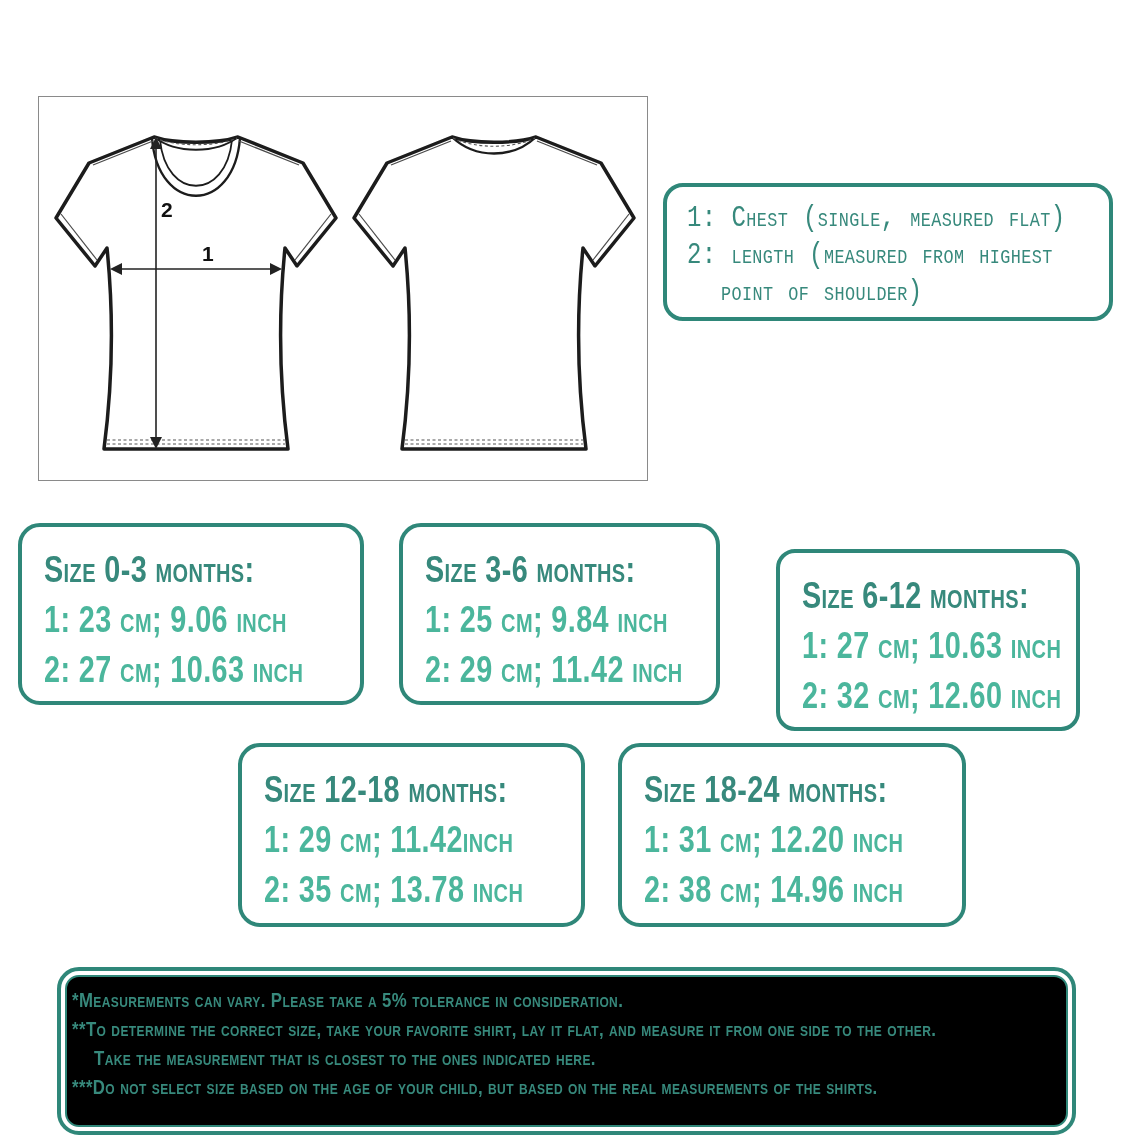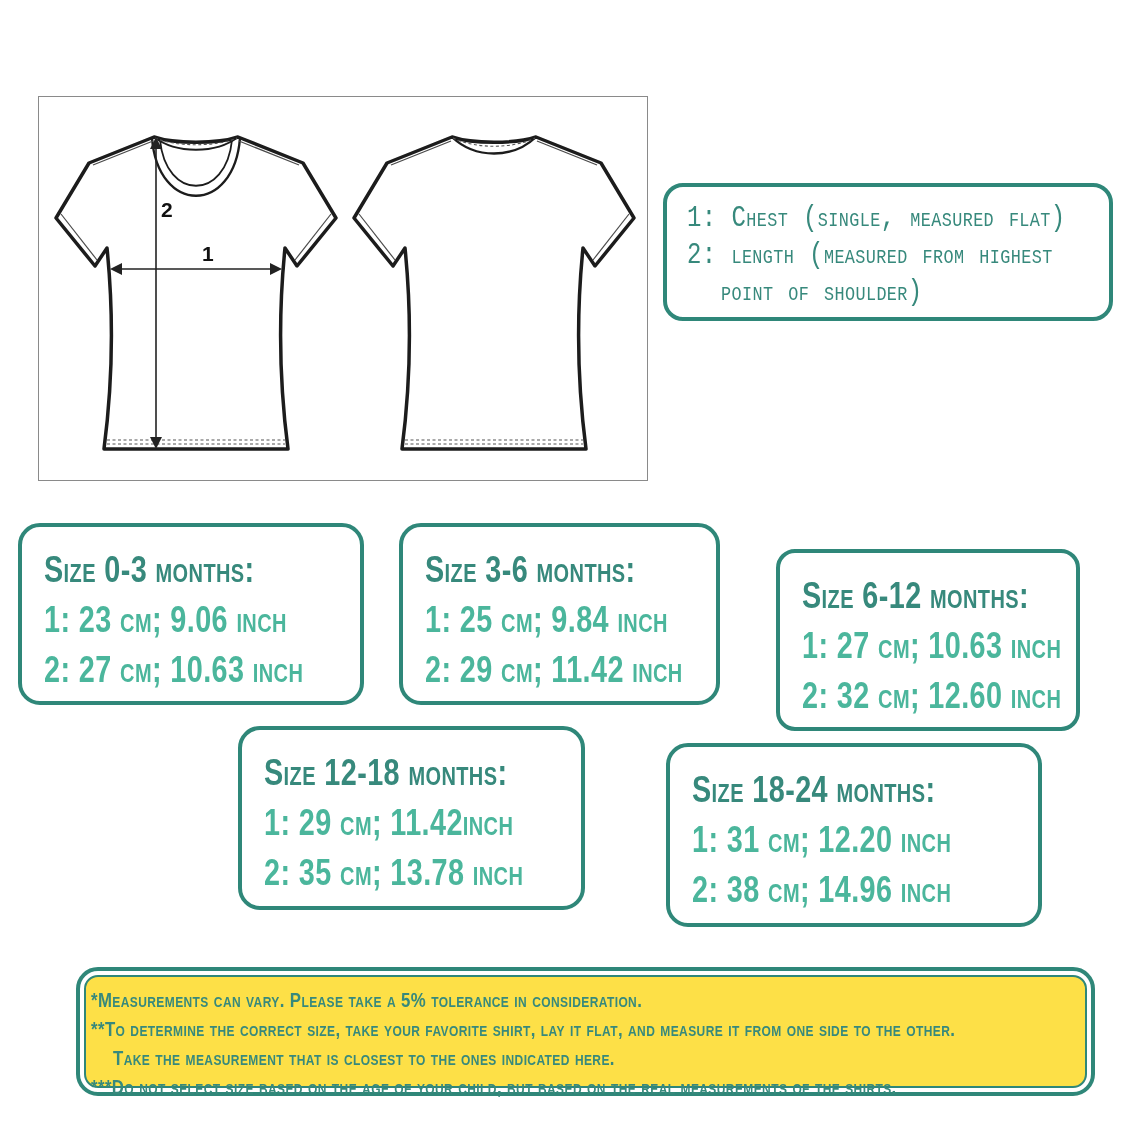--- a/index.html
+++ b/index.html
@@ -58,33 +58,32 @@
   }
   .size-box .title{
     font-size:36px;line-height:50px;color:var(--heading);font-weight:bold;
   }
   .size-box .meas{
     font-size:36px;line-height:50px;color:var(--value);font-weight:bold;
   }
   .pos1{left:18px;top:523px;width:346px;height:182px;}
   .pos2{left:399px;top:523px;width:321px;height:182px;}
   .pos3{left:776px;top:549px;width:304px;height:182px;border-radius:19px;}
-  .pos4{left:238px;top:726px;width:347px;height:184px;}
-  .pos5{left:618px;top:743px;width:376px;height:184px;margin-left:48px;}
+  .pos4{left:238px;top:743px;width:347px;height:184px;}
+  .pos5{left:618px;top:743px;width:348px;height:184px;}
   
   .notes-box{
-    position:absolute;left:65px;top:975px;width:1003px;height:113px;
+    position:absolute;left:65px;top:975px;width:1003px;height:152px;
     box-sizing:border-box;
     border:2px solid var(--border);
     border-radius:14px;
     outline:4px solid var(--border);
     outline-offset:4px;
     padding:8px 6px 0 5px;
-    background:#fde047;
-    margin-left:19px;
+    background:#000000;
   }
   .notes-box .line{
     font-size:21px;line-height:29px;color:var(--note);font-weight:bold;
   }
   .notes-box .indent{margin-left:22px;}
   
   .sil{fill:#ffffff;stroke:var(--outline);stroke-width:3.5;stroke-linejoin:round;}
   .col{fill:none;stroke:var(--outline);stroke-width:2.4;}
   .thin{fill:none;stroke:#4a4a4a;stroke-width:1.2;}
   .stitch{fill:none;stroke:#555555;stroke-width:1.1;stroke-dasharray:3 2.5;}

